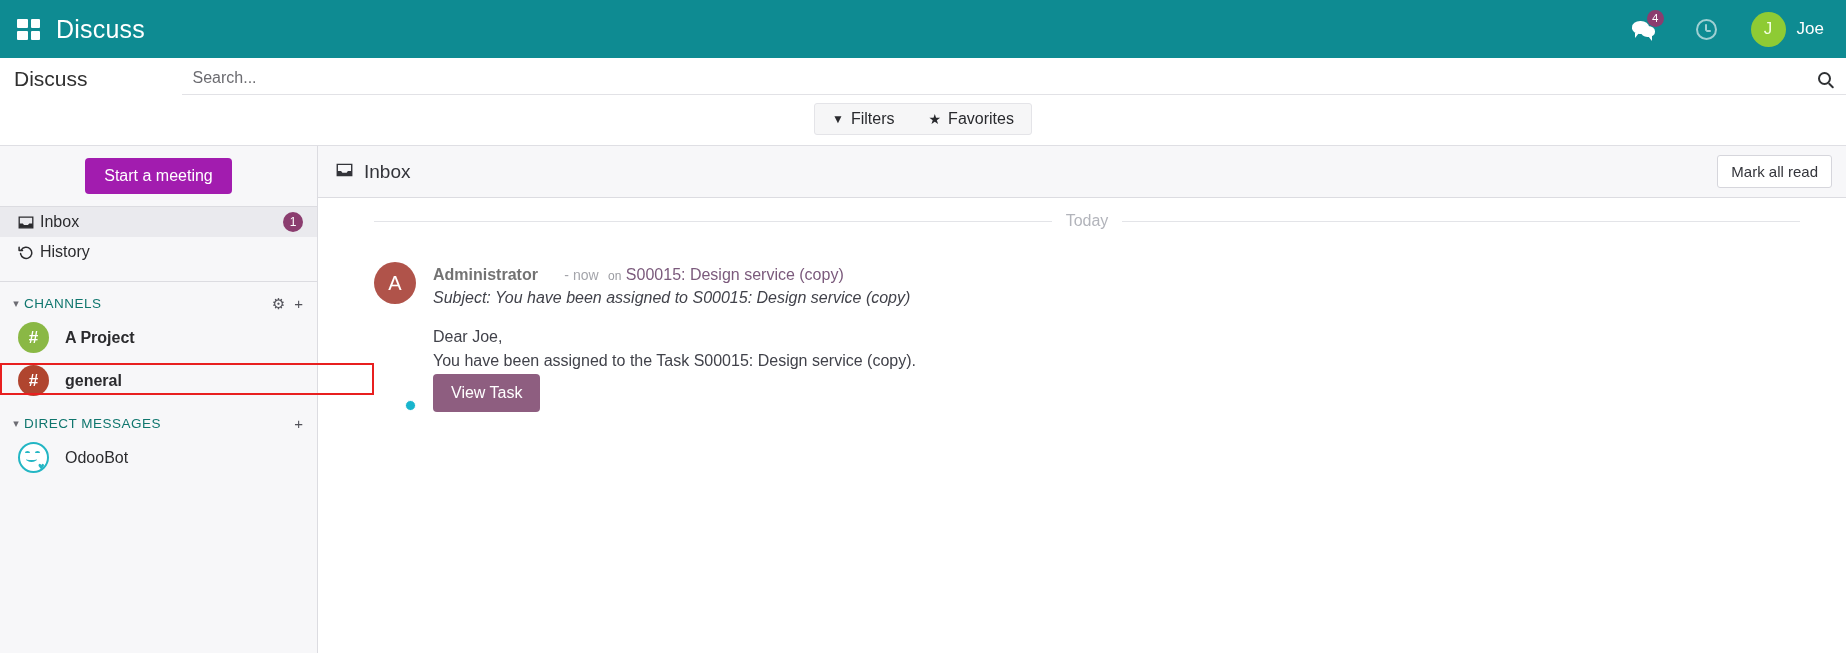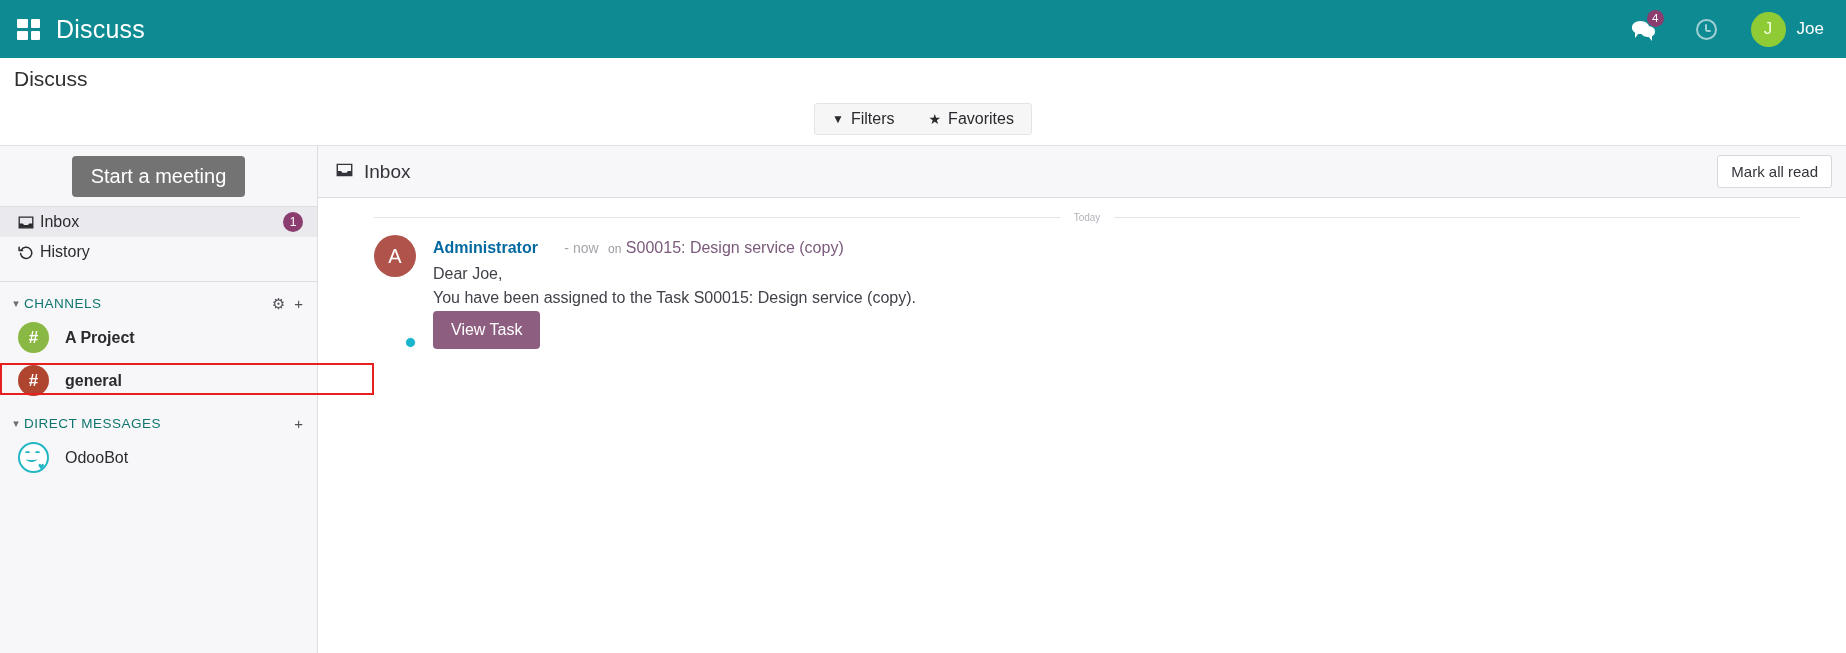--- a/index.html
+++ b/index.html
@@ -204,26 +204,26 @@
     position: relative;
   }
   .meeting-area {
     height: 61px;
     display: flex;
     align-items: center;
     justify-content: center;
     border-bottom: 1px solid #dcdce1;
   }
   .meeting-btn {
-    background: #737373;
+    background: #a21caf;
     color: #ffffff;
     border: none;
     border-radius: 4px;
     font-family: "Liberation Sans", sans-serif;
-    font-size: 20px;
+    font-size: 16px;
     padding: 9px 19px;
     cursor: pointer;
     white-space: nowrap;
   }
   .mailbox-list { padding: 0; }
   .mailbox-item {
     display: flex;
     align-items: center;
     height: 30px;
     padding: 0 14px 0 18px;
@@ -369,23 +369,23 @@
     padding: 7px 13px;
     cursor: pointer;
     white-space: nowrap;
   }
   .thread-body { flex: 1; padding: 14px 0 0 0; overflow: hidden; }
   .date-sep {
     display: flex;
     align-items: center;
     gap: 14px;
     color: #b2b4bb;
-    font-size: 10px;
+    font-size: 16px;
     padding: 0 46px 0 56px;
-    margin-bottom: 12px;
+    margin-bottom: 32px;
   }
   .date-sep .rule { flex: 1; height: 1px; background: #e3e4e8; }
   .date-sep .rule.left { max-width: 1012px; }
   .message {
     display: flex;
     gap: 17px;
     padding: 0 46px 0 56px;
   }
   .msg-avatar-wrap { position: relative; width: 42px; min-width: 42px; }
   .msg-avatar {
@@ -405,21 +405,21 @@
     border-radius: 50%;
     background: #18b5cd;
     border: 1.5px solid #ffffff;
   }
   .msg-body { flex: 1; min-width: 0; padding-top: 2px; }
   .msg-head {
     font-size: 16px;
     line-height: 1.35;
     margin-bottom: 3px;
   }
-  .msg-author { font-weight: bold; color: #0369a1; }
+  .msg-author { font-weight: bold; color: #737373; }
   .msg-time { color: #a4a5ab; font-size: 14px; margin-left: 22px; }
   .msg-on { color: #9a9ba1; font-size: 12px; margin-left: 5px; }
   .msg-record { color: #7b5a7c; font-size: 16px; cursor: pointer; }
   .msg-subject {
     font-style: italic;
     font-size: 16px;
     color: #41424a;
     margin-bottom: 18px;
   }
   .msg-line {
@@ -466,20 +466,26 @@
     <div class="user-menu">
       <span class="avatar-nav">J</span>
       <span class="user-name">Joe</span>
     </div>
   </div>
 </div>
 
 <div class="control-panel">
   <div class="cp-top">
     <div class="breadcrumb">Discuss</div>
+    <div class="searchview">
+      <input class="search-input" type="text" placeholder="Search..." style="">
+      <button class="search-btn">
+        <span class="magnifier"></span>
+      </button>
+    </div>
   </div>
   <div class="cp-bottom">
     <div class="filter-group">
       <button class="filter-btn">
         <span class="funnel-glyph">▼</span>
         <span>Filters</span>
       </button>
       <button class="filter-btn">
         <span class="star-glyph">★</span>
         <span>Favorites</span>
@@ -580,20 +586,21 @@
           <div class="msg-avatar">A</div>
           <span class="online-dot"></span>
         </div>
         <div class="msg-body">
           <div class="msg-head">
             <span class="msg-author">Administrator</span>
             <span class="msg-time">- now</span>
             <span class="msg-on">on</span>
             <span class="msg-record">S00015: Design service (copy)</span>
           </div>
+          <div class="msg-subject">Subject: You have been assigned to S00015: Design service (copy)</div>
           <div class="msg-line">Dear Joe,</div>
           <div class="msg-line">You have been assigned to the Task S00015: Design service (copy).</div>
           <button class="view-task-btn">View Task</button>
         </div>
       </div>
     </div>
   </div>
 </div>
 
 </body></html>

